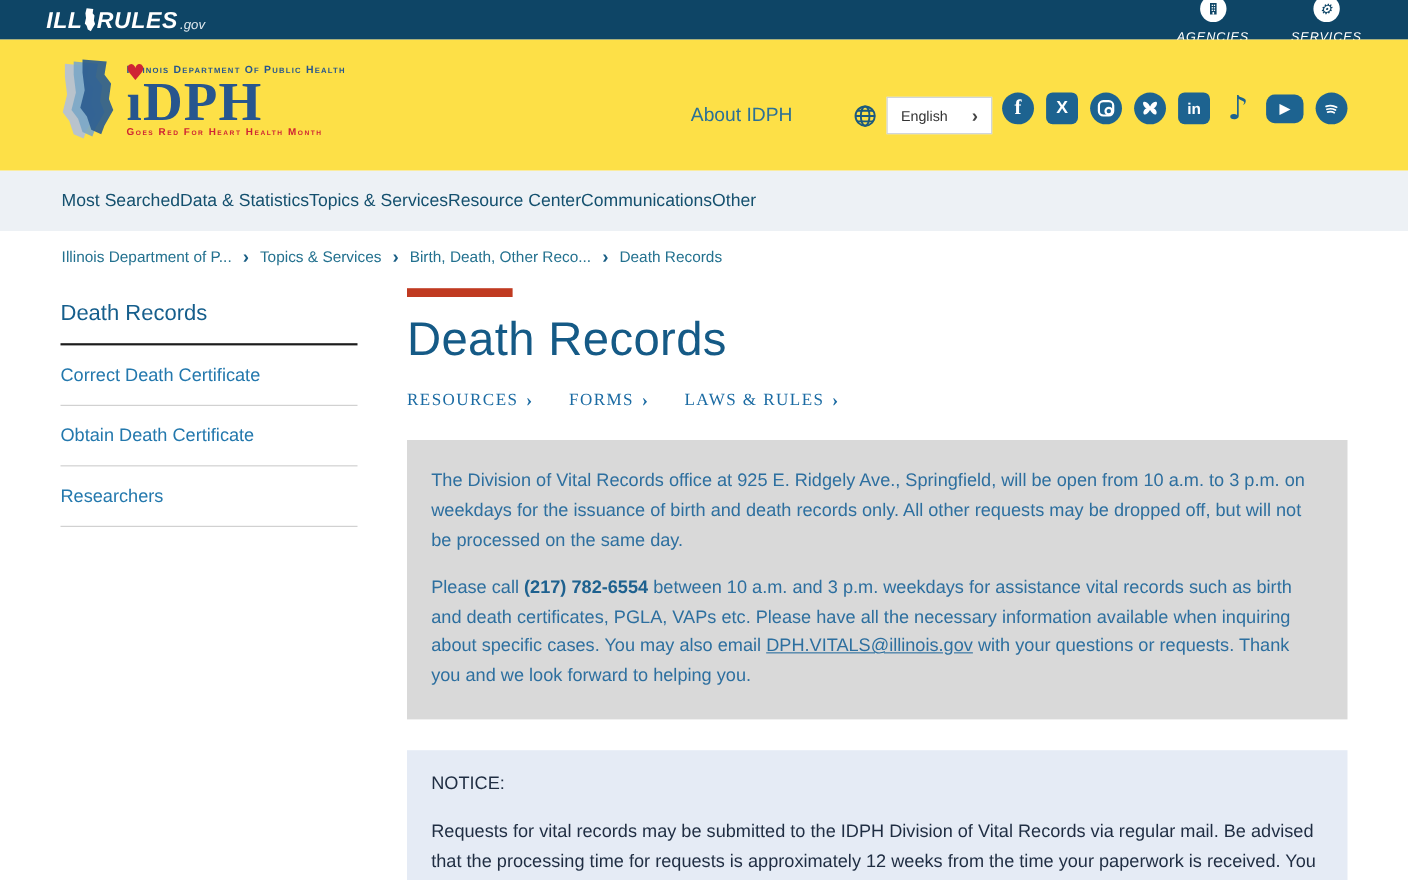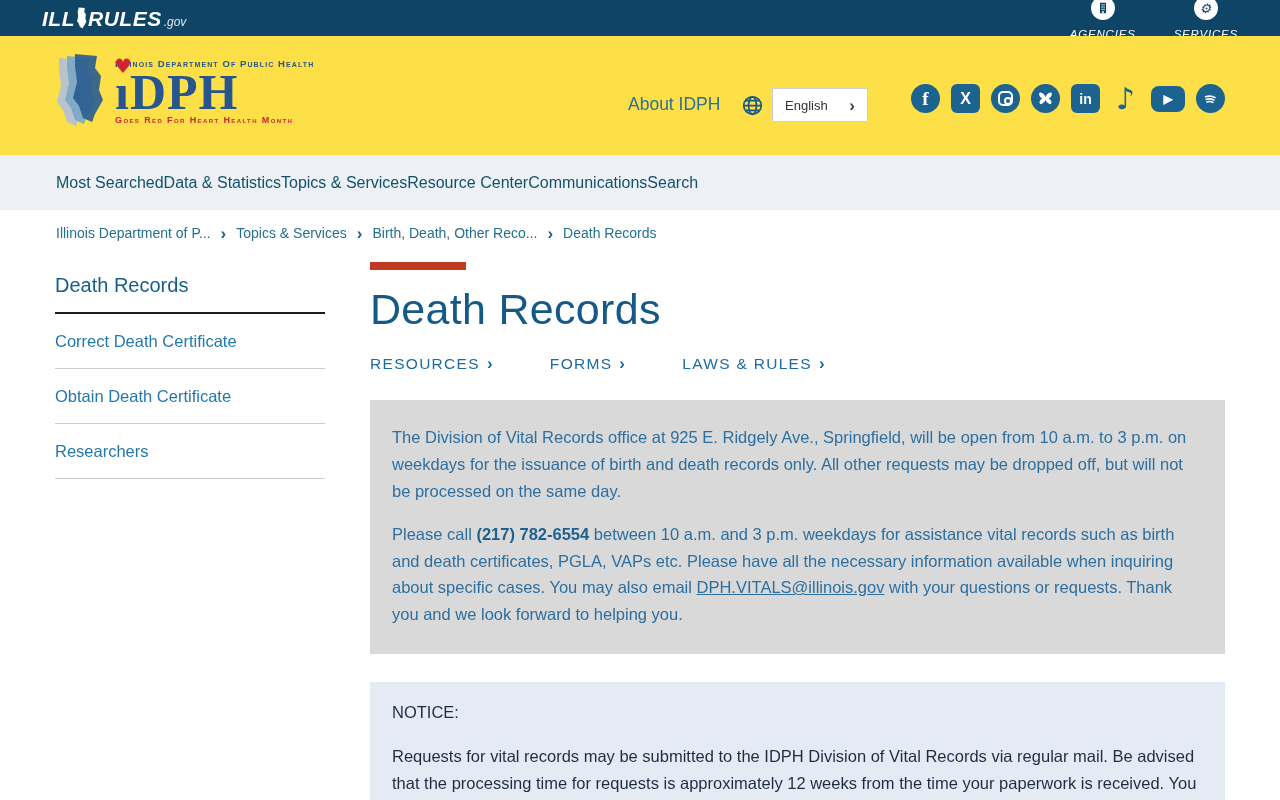--- a/index.html
+++ b/index.html
@@ -26,21 +26,21 @@
   .logo-line1 { font-size:9.5px; letter-spacing:1.1px; color:#27568e; font-weight:bold;
     font-variant:small-caps; text-transform:capitalize; white-space:nowrap; }
   .logo-main { font-family:"Liberation Serif", serif; font-weight:bold; font-size:50px;
     line-height:.92; color:#27568e; letter-spacing:1px; }
   .ichar { position:relative; display:inline-block; }
   .ichar .heart { position:absolute; left:-1px; top:-12px; font-size:20px; color:#cf2434;
     font-family:"DejaVu Sans", sans-serif; }
   .logo-tagline { font-size:9px; letter-spacing:1.4px; color:#cf2434; font-weight:bold;
     font-variant:small-caps; text-transform:capitalize; white-space:nowrap; }
   .about { position:absolute; left:628px; top:58px; font-size:17.5px; color:#2b7096; cursor:pointer; }
-  .lang-group { position:absolute; left:742px; top:52px; display:flex; align-items:center; gap:9px; }
+  .lang-group { position:absolute; left:776px; top:52px; display:flex; align-items:center; gap:9px; }
   .lang-btn { background:#fff; border:1px solid #cdd2d7; height:34px; width:96px; display:flex;
     align-items:center; justify-content:space-between; padding:0 12px; font-size:13px; color:#333;
     cursor:pointer; font-family:"Liberation Sans", sans-serif; }
   .lang-btn .chev { font-size:17px; color:#444; font-weight:bold; line-height:1; }
   .social { position:absolute; right:55px; top:48px; display:flex; align-items:center; gap:11px; }
   .sic { width:29px; height:29px; border-radius:50%; background:#1d6390; color:#fff; display:flex;
     align-items:center; justify-content:center; font-weight:bold; cursor:pointer; flex:none; }
   .sic.sq { border-radius:6px; }
   .sic.nobg { background:transparent; color:#1d6390; }
   .sic.yt { border-radius:8px; width:34px; height:26px; }
@@ -67,21 +67,21 @@
   
   .content { position:relative; }
   .sidebar { position:absolute; left:55px; top:18px; width:270px; }
   .sb-title { font-size:20px; color:#155e8c; padding-bottom:15px; border-bottom:2px solid #1c1c1c;
     cursor:pointer; }
   .sb-item { font-size:16.5px; color:#2378ad; padding:18px 0 17px; border-bottom:1px solid #ccc;
     cursor:pointer; }
   .main { margin:0 55px 0 370px; padding-top:6px; }
   .red-bar { width:96px; height:8px; background:#c03a21; margin-bottom:15px; }
   .main h1 { font-size:43px; font-weight:normal; color:#155a86; letter-spacing:.3px; margin-bottom:20px; }
-  .quick-links { display:flex; gap:56px; margin-bottom:26px; }
+  .quick-links { display:flex; gap:32px; margin-bottom:26px;font-family:Liberation Serif, serif; }
   .ql { display:flex; align-items:center; gap:7px; font-size:15.5px; letter-spacing:1.3px;
     color:#1b6ba3; cursor:pointer; }
   .ql .chev { font-size:17px; font-weight:bold; }
   .alert-box { background:#d9d9d9; padding:24px 22px 26px; color:#2d6f9f; font-size:16.5px;
     line-height:1.63; }
   .alert-box p + p { margin-top:16px; }
   .alert-box strong { color:#1e618f; }
   .alert-box a { color:#2d6f9f; text-decoration:underline; cursor:pointer; }
   .notice-box { background:#e5ebf5; margin-top:28px; padding:17px 22px 60px; color:#1f2d42;
     font-size:16.5px; line-height:1.63; }
@@ -176,21 +176,21 @@
     </div>
 
   </div>
 
   <div class="nav">
     <a>Most Searched</a>
     <a>Data &amp; Statistics</a>
     <a>Topics &amp; Services</a>
     <a>Resource Center</a>
     <a>Communications</a>
-    <a>Search</a>
+    <a>Other</a>
   </div>
 
   <div class="breadcrumb">
     <span class="bc">Illinois Department of P...</span>
     <span class="bc-chev">›</span>
     <span class="bc">Topics &amp; Services</span>
     <span class="bc-chev">›</span>
     <span class="bc">Birth, Death, Other Reco...</span>
     <span class="bc-chev">›</span>
     <span class="bc">Death Records</span>

